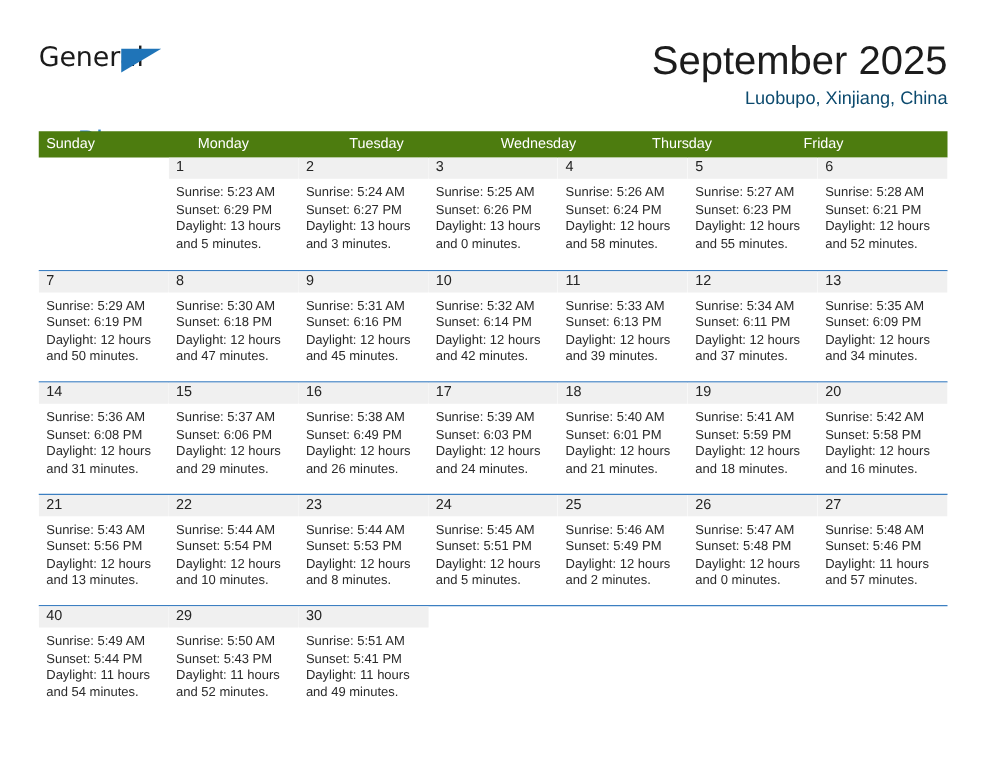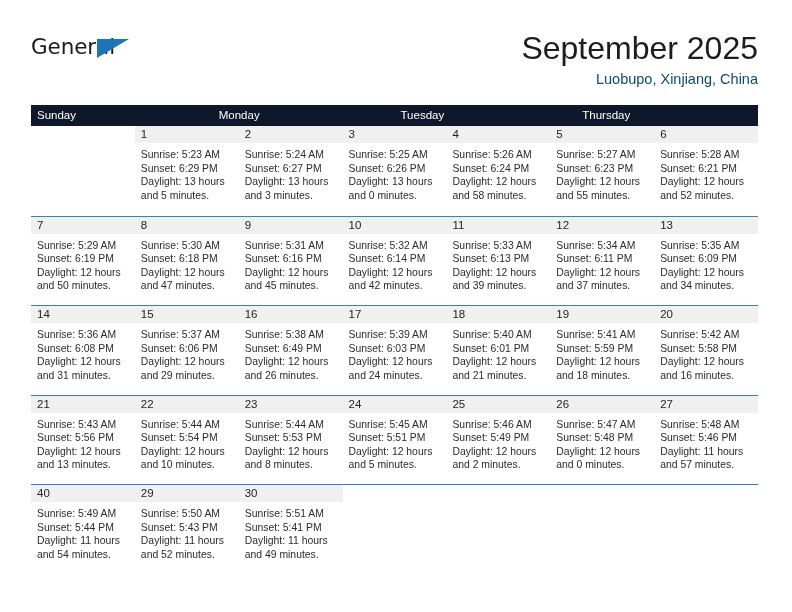--- a/index.html
+++ b/index.html
@@ -90,21 +90,21 @@
 
   
   .calendar {
     position: absolute;
     left: 31px;
     top: 105px;
     width: 727px;
   }
   .dow-row {
     display: flex;
-    background: #0f172a;
+    background: #4d7c0f;
     height: 21px;
   }
   .dow-cell {
     flex: 1 1 0;
     color: #ffffff;
     font-size: 11.5px;
     line-height: 21px;
     padding-left: 6px;
     box-sizing: border-box;
     overflow: hidden;
@@ -164,21 +164,23 @@
       <div class="cal-title">September 2025</div>
       <div class="cal-subtitle">Luobupo, Xinjiang, China</div>
     </div>
   </div>
 
   <div class="calendar">
     <div class="dow-row" id="dow-row">
         <div class="dow-cell">Sunday</div>
         <div class="dow-cell">Monday</div>
         <div class="dow-cell">Tuesday</div>
+        <div class="dow-cell">Wednesday</div>
         <div class="dow-cell">Thursday</div>
+        <div class="dow-cell">Friday</div>
       </div>
     <div id="weeks-container">
         <div class="week-row first">
           <div class="day-cell empty">
             <div class="day-num"></div>
             <div class="day-body"></div>
           </div>
           <div class="day-cell">
             <div class="day-num">1</div>
             <div class="day-body">

